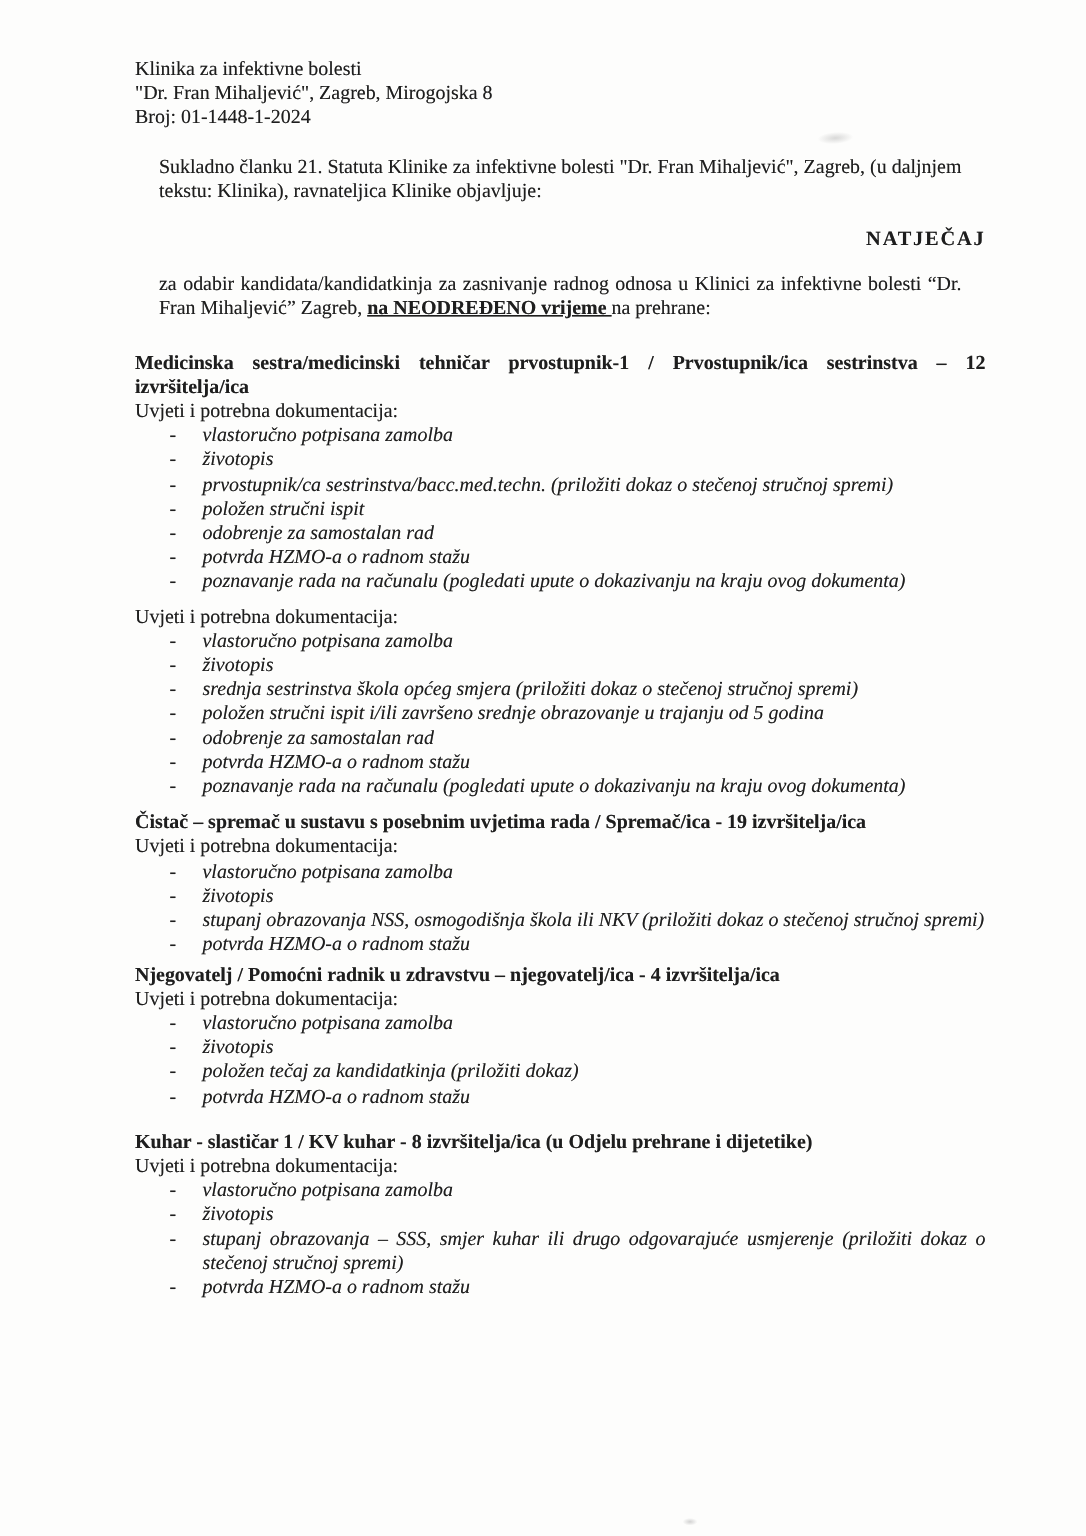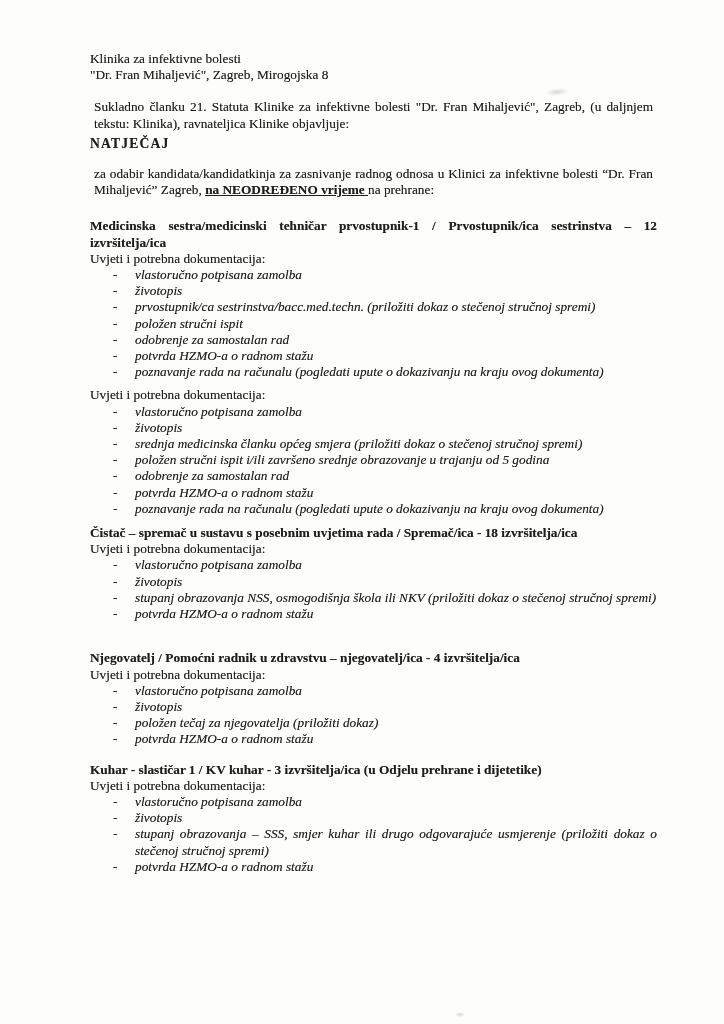--- a/index.html
+++ b/index.html
@@ -9,42 +9,42 @@
     height: 1024px;
     background: #fdfdfc;
     overflow: hidden;
     font-family: "Liberation Serif", "DejaVu Serif", serif;
     color: #1e1e1e;
     text-shadow: 0 0 0.4px rgba(50,50,50,0.55);
   }
   .content {
     position: absolute;
     left: 90px;
-    top: 51px;
+    top: 38px;
     width: 567px;
     font-size: 13.3px;
     line-height: 16.2px;
   }
   .letterhead div { white-space: nowrap; }
-  .para { margin: 4px; text-align: justify; }
+  .para { margin: 16px; text-align: justify; }
   .intro { margin-top: 16px; }
   .doc-title {
     margin-top: 1px;
-    text-align: left;
+    text-align: right;
     font-weight: bold;
     font-size: 13.6px;
     letter-spacing: 1.2px;
   }
   .subject { margin-top: 14px; }
   .emph { font-weight: bold; text-decoration: underline; }
   .section { margin-top: 7px; }
   .section.s1 { margin-top: 20px; }
   .section.s2 { margin-top: 7px; }
   .section.s3 { margin-top: 8px; }
-  .section.s4 { margin-top: 28px; }
+  .section.s4 { margin-top: 4px; }
   .section.s5 { margin-top: 14px; }
   .section-title { font-weight: bold; text-align: justify; }
   .req-label { }
   .bullet { display: flex; padding-left: 23px; }
   .bullet .dash { width: 22px; flex: 0 0 22px; }
   .bullet .txt { flex: 1 1 auto; text-align: justify; font-style: italic; }
   .artifact { position: absolute; pointer-events: none; }
   .artifact.smudge-top {
     left: 545px; top: 88px; width: 24px; height: 8px;
     background: radial-gradient(ellipse at center, rgba(120,120,120,0.28), rgba(120,120,120,0) 70%);
@@ -57,20 +57,21 @@
 </style>
 </head>
 <body>
 
 <div class="page">
   <div class="content">
 
     <div class="letterhead">
       <div>Klinika za infektivne bolesti</div>
       <div>"Dr. Fran Mihaljević", Zagreb, Mirogojska 8</div>
+      <div>Broj: 01-1448-1-2024</div>
     </div>
 
     <p class="para intro">Sukladno članku 21. Statuta Klinike za infektivne bolesti "Dr. Fran Mihaljević", Zagreb, (u daljnjem tekstu: Klinika), ravnateljica Klinike objavljuje:</p>
 
     <div class="doc-title">NATJEČAJ</div>
 
     <p class="para subject"><span>za odabir kandidata/kandidatkinja za zasnivanje radnog odnosa u Klinici za infektivne bolesti “Dr. Fran Mihaljević” Zagreb, </span><span class="emph">na NEODREĐENO vrijeme </span><span>na prehrane:</span></p>
 
     <div class="section s1">
       <div class="section-title">Medicinska sestra/medicinski tehničar prvostupnik-1 / Prvostupnik/ica sestrinstva – 12 izvršitelja/ica</div>
@@ -110,42 +111,42 @@
       <div class="bullet">
           <span class="dash">-</span>
           <span class="txt">vlastoručno potpisana zamolba</span>
         </div>
       <div class="bullet">
           <span class="dash">-</span>
           <span class="txt">životopis</span>
         </div>
       <div class="bullet">
           <span class="dash">-</span>
-          <span class="txt">srednja medicinska članku općeg smjera (priložiti dokaz o stečenoj stručnoj spremi)</span>
+          <span class="txt">srednja sestrinstva škola općeg smjera (priložiti dokaz o stečenoj stručnoj spremi)</span>
         </div>
       <div class="bullet">
           <span class="dash">-</span>
           <span class="txt">položen stručni ispit i/ili završeno srednje obrazovanje u trajanju od 5 godina</span>
         </div>
       <div class="bullet">
           <span class="dash">-</span>
           <span class="txt">odobrenje za samostalan rad</span>
         </div>
       <div class="bullet">
           <span class="dash">-</span>
           <span class="txt">potvrda HZMO-a o radnom stažu</span>
         </div>
       <div class="bullet">
           <span class="dash">-</span>
           <span class="txt">poznavanje rada na računalu (pogledati upute o dokazivanju na kraju ovog dokumenta)</span>
         </div>
     </div>
 
     <div class="section s3">
-      <div class="section-title">Čistač – spremač u sustavu s posebnim uvjetima rada / Spremač/ica - 18 izvršitelja/ica</div>
+      <div class="section-title">Čistač – spremač u sustavu s posebnim uvjetima rada / Spremač/ica - 19 izvršitelja/ica</div>
       <div class="req-label">Uvjeti i potrebna dokumentacija:</div>
       <div class="bullet">
           <span class="dash">-</span>
           <span class="txt">vlastoručno potpisana zamolba</span>
         </div>
       <div class="bullet">
           <span class="dash">-</span>
           <span class="txt">životopis</span>
         </div>
       <div class="bullet">
@@ -164,30 +165,30 @@
       <div class="bullet">
           <span class="dash">-</span>
           <span class="txt">vlastoručno potpisana zamolba</span>
         </div>
       <div class="bullet">
           <span class="dash">-</span>
           <span class="txt">životopis</span>
         </div>
       <div class="bullet">
           <span class="dash">-</span>
-          <span class="txt">položen tečaj za njegovatelja (priložiti dokaz)</span>
+          <span class="txt">položen tečaj za kandidatkinja (priložiti dokaz)</span>
         </div>
       <div class="bullet">
           <span class="dash">-</span>
           <span class="txt">potvrda HZMO-a o radnom stažu</span>
         </div>
     </div>
 
     <div class="section s5">
-      <div class="section-title">Kuhar - slastičar 1 / KV kuhar - 3 izvršitelja/ica (u Odjelu prehrane i dijetetike)</div>
+      <div class="section-title">Kuhar - slastičar 1 / KV kuhar - 8 izvršitelja/ica (u Odjelu prehrane i dijetetike)</div>
       <div class="req-label">Uvjeti i potrebna dokumentacija:</div>
       <div class="bullet">
           <span class="dash">-</span>
           <span class="txt">vlastoručno potpisana zamolba</span>
         </div>
       <div class="bullet">
           <span class="dash">-</span>
           <span class="txt">životopis</span>
         </div>
       <div class="bullet">

